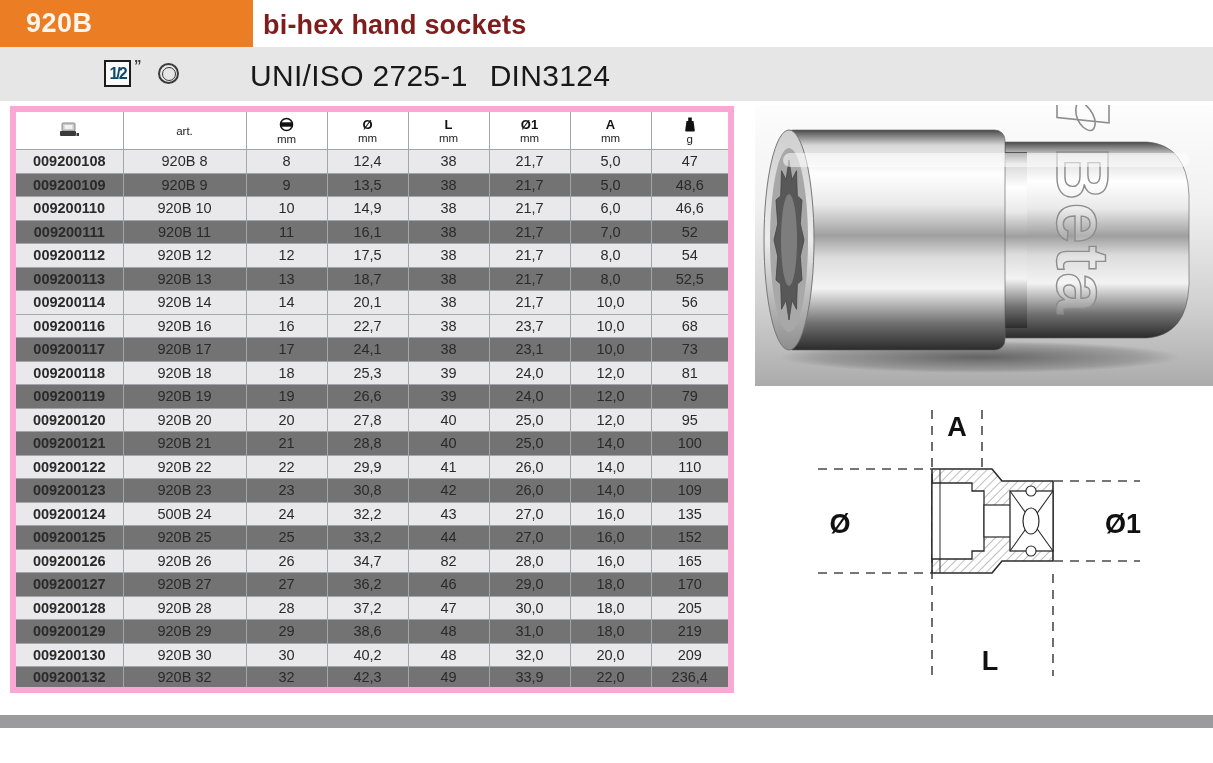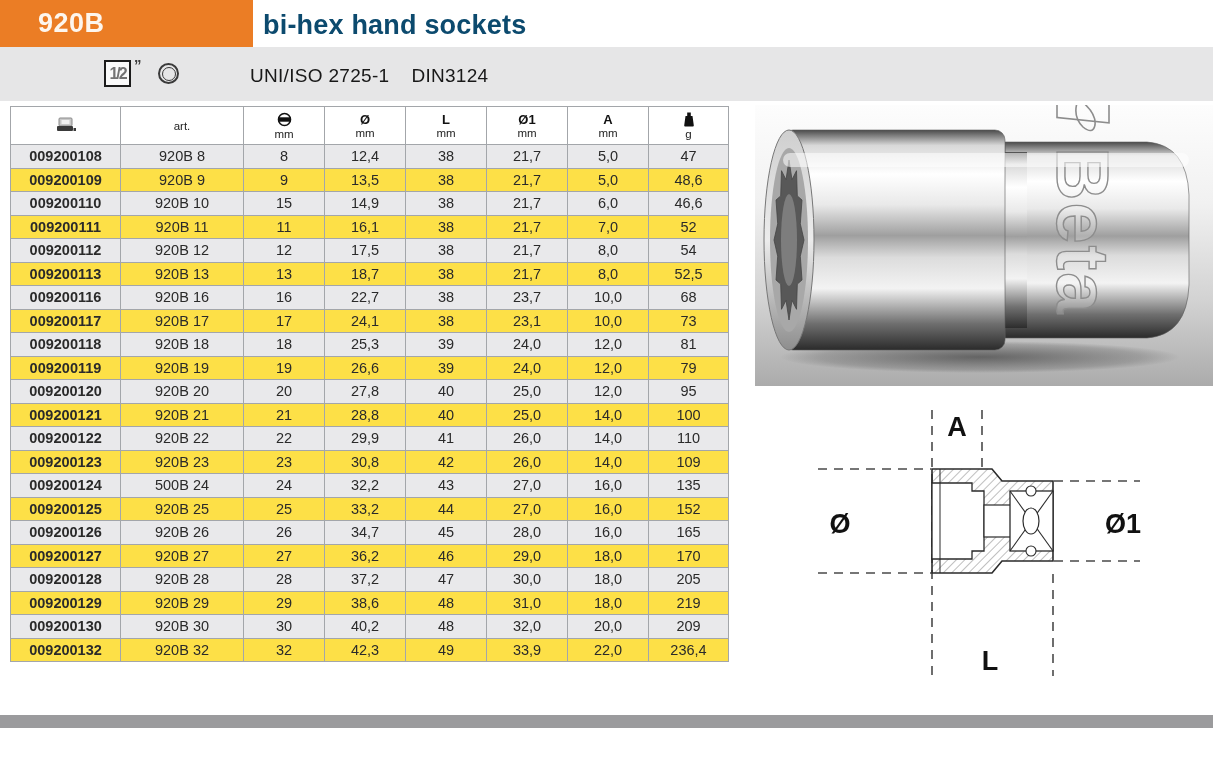--- a/index.html
+++ b/index.html
@@ -6,58 +6,58 @@
   body{
     width:1213px;height:763px;position:relative;background:#ffffff;
     font-family:"Liberation Sans", sans-serif;overflow:hidden;
     -webkit-font-smoothing:antialiased;
   }
   
   .header{position:absolute;left:0;top:0;width:1213px;height:47px;background:#fff;}
   .family-block{
     position:absolute;left:0;top:0;width:253px;height:47px;
     background:var(--accent,#EB7D25);color:#fdf6ee;
-    font-size:27px;font-weight:bold;line-height:47px;padding-left:38px;box-sizing:border-box;
+    font-size:27px;font-weight:bold;line-height:47px;padding-left:26px;box-sizing:border-box;
     letter-spacing:.5px;
   }
   .page-title{
     position:absolute;left:263px;top:0;height:47px;line-height:50px;
-    color:#0c4a6e;font-size:27px;font-weight:bold;letter-spacing:.2px;
+    color:#7f1d1d;font-size:27px;font-weight:bold;letter-spacing:.2px;
   }
   
   .standards-band{
     position:absolute;left:0;top:47px;width:1213px;height:54px;
     background:var(--band,#E6E6E7);
   }
   .drive-box{
     position:absolute;left:104px;top:13px;width:27px;height:27px;box-sizing:border-box;
-    border:2.5px solid #1c1c1c;background:#fafafa;color:#737373;
+    border:2.5px solid #1c1c1c;background:#fafafa;color:#0c4a6e;
     font-size:16px;font-weight:bold;text-align:center;line-height:23px;letter-spacing:-2px;
   }
   .inch-mark{
     position:absolute;left:134px;top:9px;font-size:15px;font-weight:bold;color:#3c3c3c;
   }
   .ring-icon{
     position:absolute;left:158px;top:16px;width:21px;height:21px;box-sizing:border-box;
     border:2px solid #3a3a3a;border-radius:50%;
   }
   .ring-icon::after{
     content:"";position:absolute;left:1.5px;top:1.5px;width:14px;height:14px;box-sizing:border-box;
     border:1.5px solid #3a3a3a;border-radius:50%;
   }
   .standards-text{
     position:absolute;left:250px;top:0;height:54px;line-height:57px;color:#181818;
-    font-size:19px;letter-spacing:.3px;
+    font-size:30px;letter-spacing:.3px;
   }
   .standards-text span{margin-right:22px;}
   
   table.specs{
     position:absolute;left:10px;top:106px;width:718px;
     border-collapse:collapse;table-layout:fixed;
-    background:#fde047;border:1px solid #f9a8d4;
+    background:#737373;border:6px solid #f9a8d4;
   }
   table.specs th, table.specs td{
     border:1px solid #a3a6aa;text-align:center;vertical-align:middle;
     padding:0;color:#2a2a2a;overflow:hidden;white-space:nowrap;
   }
   table.specs thead tr{height:37px;background:#ffffff;}
   table.specs tbody tr{height:23.5px;}
   table.specs tbody tr.alt{background:var(--altrow,#E9E9EB);border-radius:7px;}
   td{font-size:14.5px;}
   td.code{font-weight:bold;color:#111;font-size:14.5px;}
@@ -190,21 +190,21 @@
         <td>9</td>
         <td>13,5</td>
         <td>38</td>
         <td>21,7</td>
         <td>5,0</td>
         <td>48,6</td>
       </tr>
       <tr class="alt">
         <td class="code">009200110</td>
         <td>920B 10</td>
-        <td>15</td>
+        <td>10</td>
         <td>14,9</td>
         <td>38</td>
         <td>21,7</td>
         <td>6,0</td>
         <td>46,6</td>
       </tr>
       <tr>
         <td class="code">009200111</td>
         <td>920B 11</td>
         <td>11</td>
@@ -226,20 +226,30 @@
       </tr>
       <tr>
         <td class="code">009200113</td>
         <td>920B 13</td>
         <td>13</td>
         <td>18,7</td>
         <td>38</td>
         <td>21,7</td>
         <td>8,0</td>
         <td>52,5</td>
+      </tr>
+      <tr class="alt">
+        <td class="code">009200114</td>
+        <td>920B 14</td>
+        <td>14</td>
+        <td>20,1</td>
+        <td>38</td>
+        <td>21,7</td>
+        <td>10,0</td>
+        <td>56</td>
       </tr>
       <tr class="alt">
         <td class="code">009200116</td>
         <td>920B 16</td>
         <td>16</td>
         <td>22,7</td>
         <td>38</td>
         <td>23,7</td>
         <td>10,0</td>
         <td>68</td>
@@ -332,21 +342,21 @@
         <td>44</td>
         <td>27,0</td>
         <td>16,0</td>
         <td>152</td>
       </tr>
       <tr class="alt">
         <td class="code">009200126</td>
         <td>920B 26</td>
         <td>26</td>
         <td>34,7</td>
-        <td>45</td>
+        <td>82</td>
         <td>28,0</td>
         <td>16,0</td>
         <td>165</td>
       </tr>
       <tr>
         <td class="code">009200127</td>
         <td>920B 27</td>
         <td>27</td>
         <td>36,2</td>
         <td>46</td>

